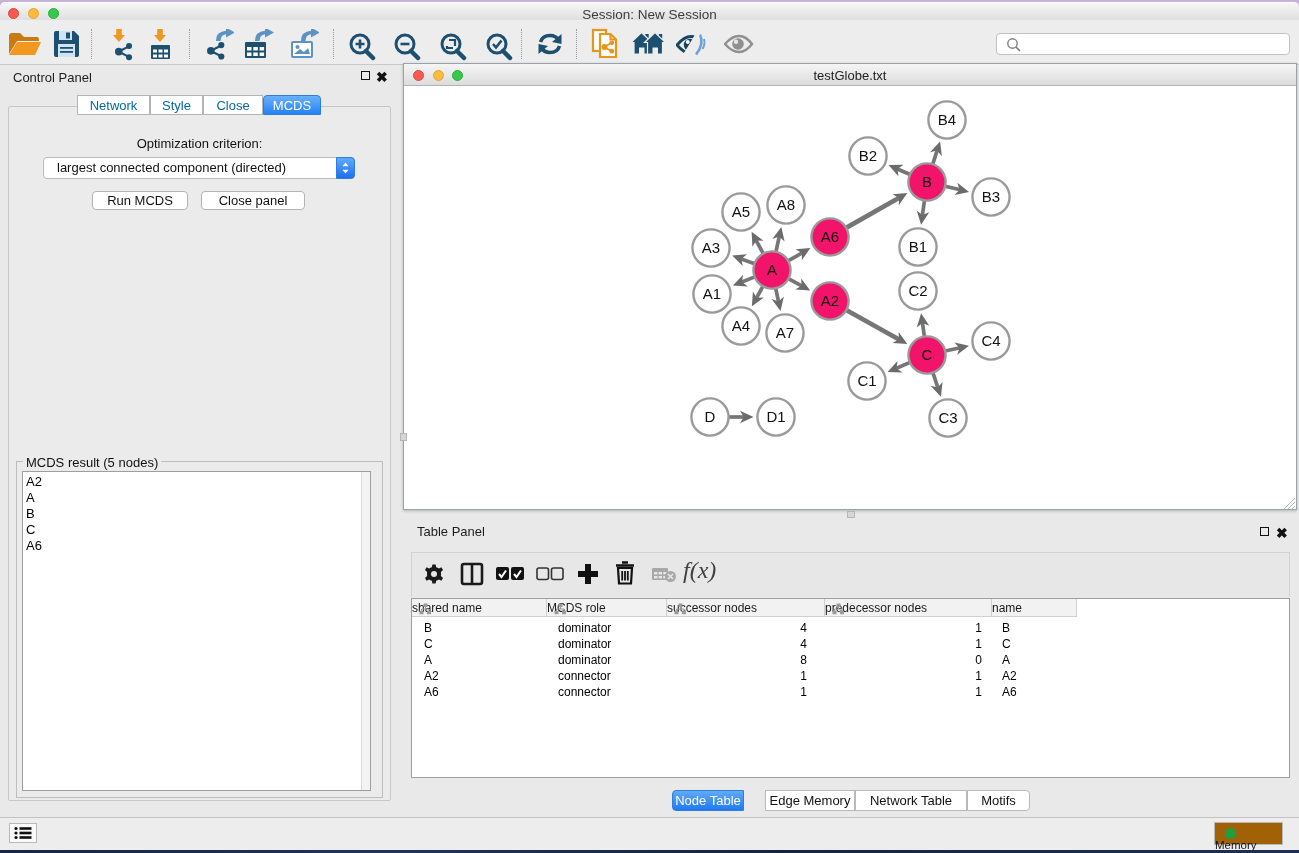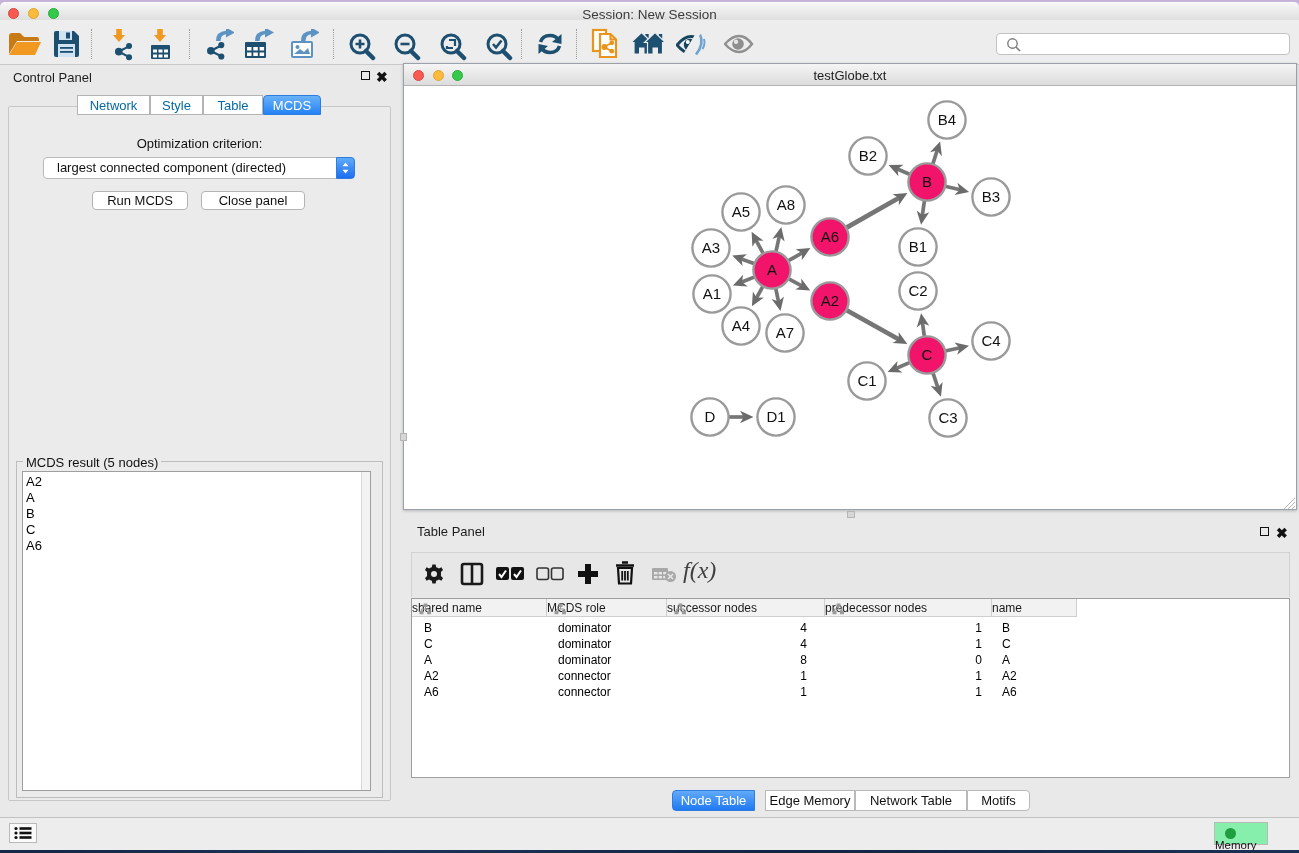--- a/index.html
+++ b/index.html
@@ -43,21 +43,21 @@
 .th{position:absolute;top:0;height:18px;background:#f2f2f2;border-right:1px solid #cfcfcf;border-bottom:1px solid #cfcfcf;font-size:12px;color:#1a1a1a;text-align:left;line-height:19px}
 .trow{position:absolute;left:0;width:100%;height:16px;font-size:12px;color:#000}
 .tc{position:absolute;top:1px}
 .num{text-align:right}
 
 .seg{position:absolute;top:790px;height:21px;background:#fff;border:1px solid #b9b9b9;font-size:13px;color:#111;text-align:center;line-height:20px}
 .segsel{background:linear-gradient(#62aaf8,#2079f3);color:#fff;border:1px solid #2d7de0}
 
 #statusbar{left:0;top:817px;width:1299px;height:33px;background:#ededed;border-top:1px solid #c2c2c2}
 #listbtn{left:9px;top:823px;width:28px;height:20px;background:#fafafa;border:1px solid #b9b9b9}
-#membtn{left:1214px;top:822px;width:54px;height:23px;background:#86efac;border:1px solid #b9b9b9;font-size:11.5px;color:#111}
+#membtn{left:1214px;top:822px;width:69px;height:23px;background:#a16207;border:1px solid #b9b9b9;font-size:11.5px;color:#111}
 #wallb{left:0;top:850px;width:1299px;height:3px;background:linear-gradient(90deg,#142647,#1d3358 30%,#122443 60%,#1b3054)}
 </style></head>
 <body>
 <div id="stage">
 <div class="abs" id="wallt"></div>
 <div class="abs" id="titlebar">
   <div class="tl" style="left:8px;background:#f85a52;border:1px solid #dd4741"></div>
   <div class="tl" style="left:28px;background:#fcbb3c;border:1px solid #e0a52f"></div>
   <div class="tl" style="left:48px;background:#35c94b;border:1px solid #2aad3c"></div>
   <div id="titletxt">Session: New Session</div>
@@ -245,21 +245,21 @@
         </svg>
       </div>
     </div>
 <div class="abs" id="mainbg"></div>
 <div class="abs" id="cpTitle">Control Panel</div>
 <div class="abs winbtn" style="left:361px;top:71px;width:9px;height:9px;border:1.5px solid #111"></div>
 <div class="abs winbtn" style="left:376px;top:69px;font-weight:bold;font-size:14px">✖</div>
 <div class="abs" id="cpPanel"></div>
 <div class="abs tab" style="left:77px;width:73px">Network</div>
 <div class="abs tab" style="left:150px;width:53px">Style</div>
-<div class="abs tab" style="left:203px;width:60px">Table</div>
+<div class="abs tab" style="left:203px;width:60px">Close</div>
 <div class="abs tab tabsel" style="left:263px;width:58px">MCDS</div>
 <div class="abs" id="dropdown">largest connected component (directed)</div>
 <div class="abs" id="optlabel">Optimization criterion:</div>
 <div class="abs" id="dropbtn"><svg width="17" height="20" viewBox="0 0 17 20">
         <path d="M5.5 8.2 L8.5 4.6 L11.5 8.2 Z M5.5 11.8 L8.5 15.4 L11.5 11.8 Z" fill="#fff"></path>
       </svg></div>
 <div class="abs btn" style="left:92px;top:191px;width:96px">Run MCDS</div>
 <div class="abs btn" style="left:201px;top:191px;width:104px">Close panel</div>
 <div class="abs" id="grp"></div>
 <div class="abs" id="grplabel">MCDS result (5 nodes)</div>
@@ -482,21 +482,21 @@
         <span class="tc" style="left:590px">A2</span>
       </div>
   <div class="trow" style="top:85px">
         <span class="tc" style="left:12px">A6</span>
         <span class="tc" style="left:146px">connector</span>
         <span class="tc num" style="left:255px;width:140px">1</span>
         <span class="tc num" style="left:413px;width:157px">1</span>
         <span class="tc" style="left:590px">A6</span>
       </div>
 </div>
-<div class="abs seg segsel" style="left:672px;width:83px;border-radius:4px 0 0 4px">Node Table</div>
+<div class="abs seg segsel" style="left:672px;width:72px;border-radius:4px 0 0 4px">Node Table</div>
 <div class="abs seg" style="left:765px;width:90px">Edge Memory</div>
 <div class="abs seg" style="left:855px;width:112px">Network Table</div>
 <div class="abs seg" style="left:967px;width:63px;border-radius:0 4px 4px 0">Motifs</div>
 <div class="abs" id="statusbar"></div>
 <div class="abs" id="listbtn"><svg width="18" height="14" viewBox="0 0 18 14" style="margin:2px 0 0 4px">
         <g fill="#111">
           <circle cx="2" cy="2.5" r="1.6"></circle>
           <circle cx="2" cy="7" r="1.6"></circle>
           <circle cx="2" cy="11.5" r="1.6"></circle>
           <rect x="5.5" y="1.2" width="12" height="2.6"></rect>

